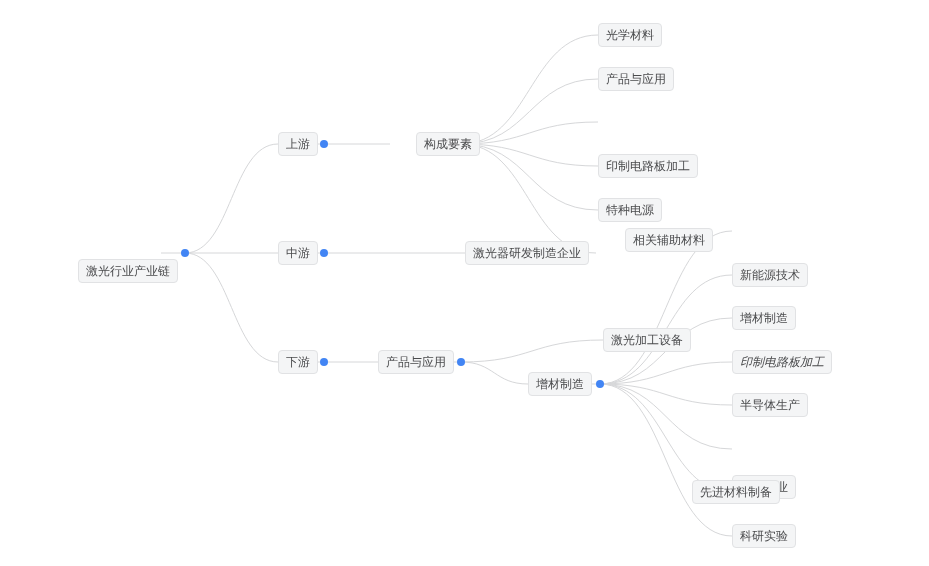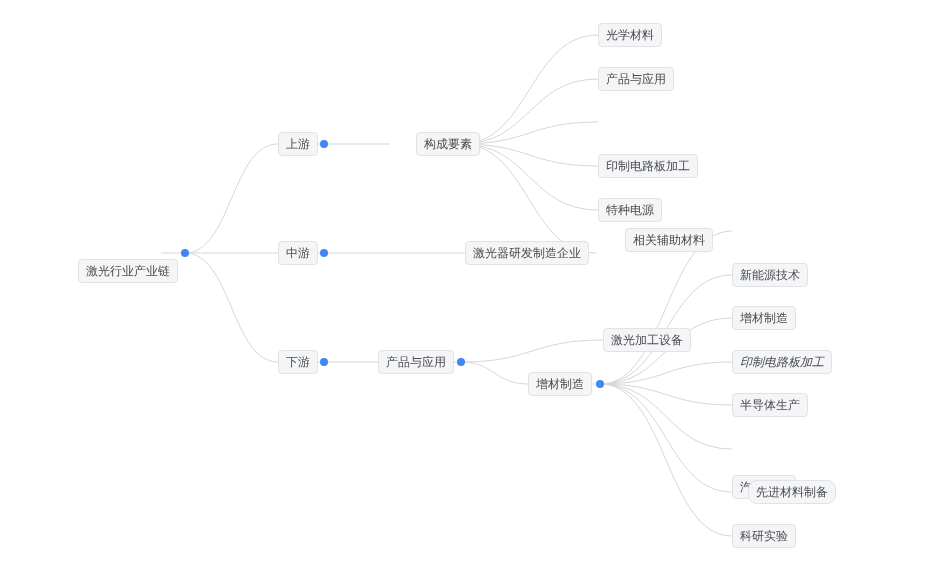--- a/index.html
+++ b/index.html
@@ -109,16 +109,16 @@
       <div class="node" style="left: 598px; top: 166px;"><span class="label">印制电路板加工</span></div>
       <div class="node" style="left: 598px; top: 210px;"><span class="label">特种电源</span></div>
       <div class="node" style="left: 596px; top: 240px; margin-left: 29px;"><span class="label">相关辅助材料</span></div>
       <div class="node" style="left: 603px; top: 340px;"><span class="label">激光加工设备</span></div>
       <div class="node" style="left: 528px; top: 384px;"><span class="label">增材制造</span></div>
       <div class="node" style="left: 732px; top: 275px;"><span class="label">新能源技术</span></div>
       <div class="node" style="left: 732px; top: 318px;"><span class="label">增材制造</span></div>
       <div class="node" style="left: 732px; top: 362px; font-style: italic;"><span class="label">印制电路板加工</span></div>
       <div class="node" style="left: 732px; top: 405px;"><span class="label">半导体生产</span></div>
       <div class="node" style="left: 732px; top: 449px; margin-top: 38px;"><span class="label">汽车工业</span></div>
-      <div class="node" style="left: 748px; top: 492px; border-radius: 9px;"><span class="label">先进材料制备</span></div>
+      <div class="node" style="left: 692px; top: 492px;"><span class="label">先进材料制备</span></div>
       <div class="node" style="left: 732px; top: 536px;"><span class="label">科研实验</span></div>
     </div>
 </div>
 
 </body></html>

